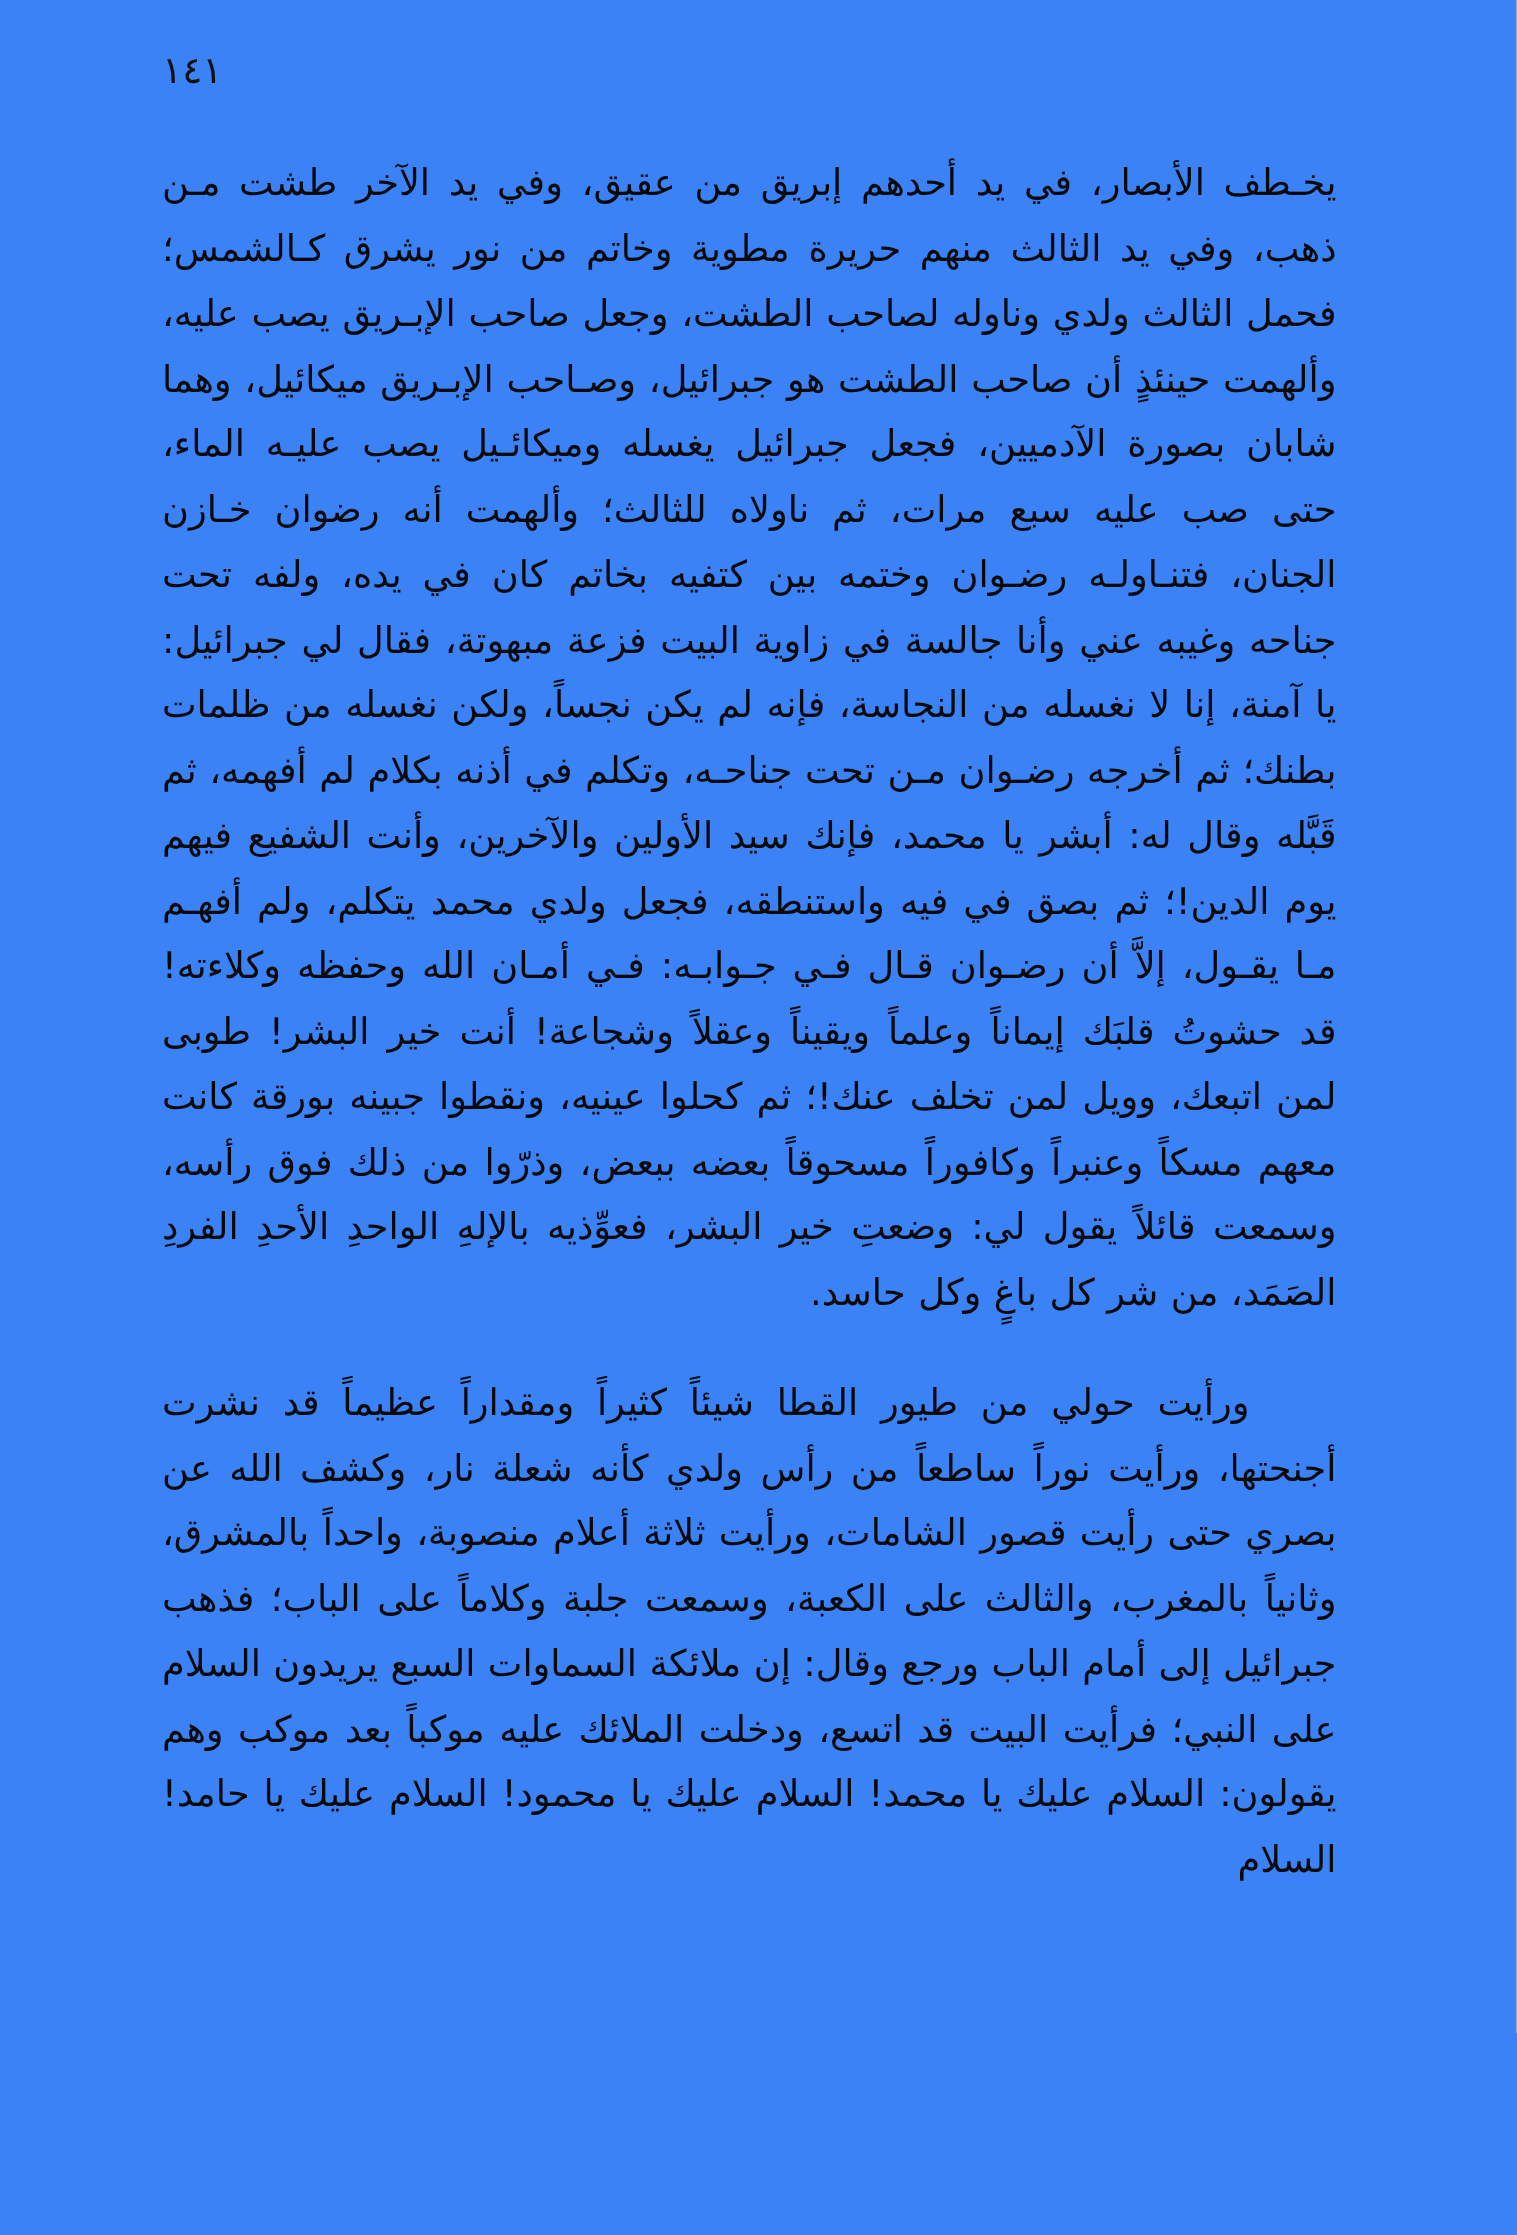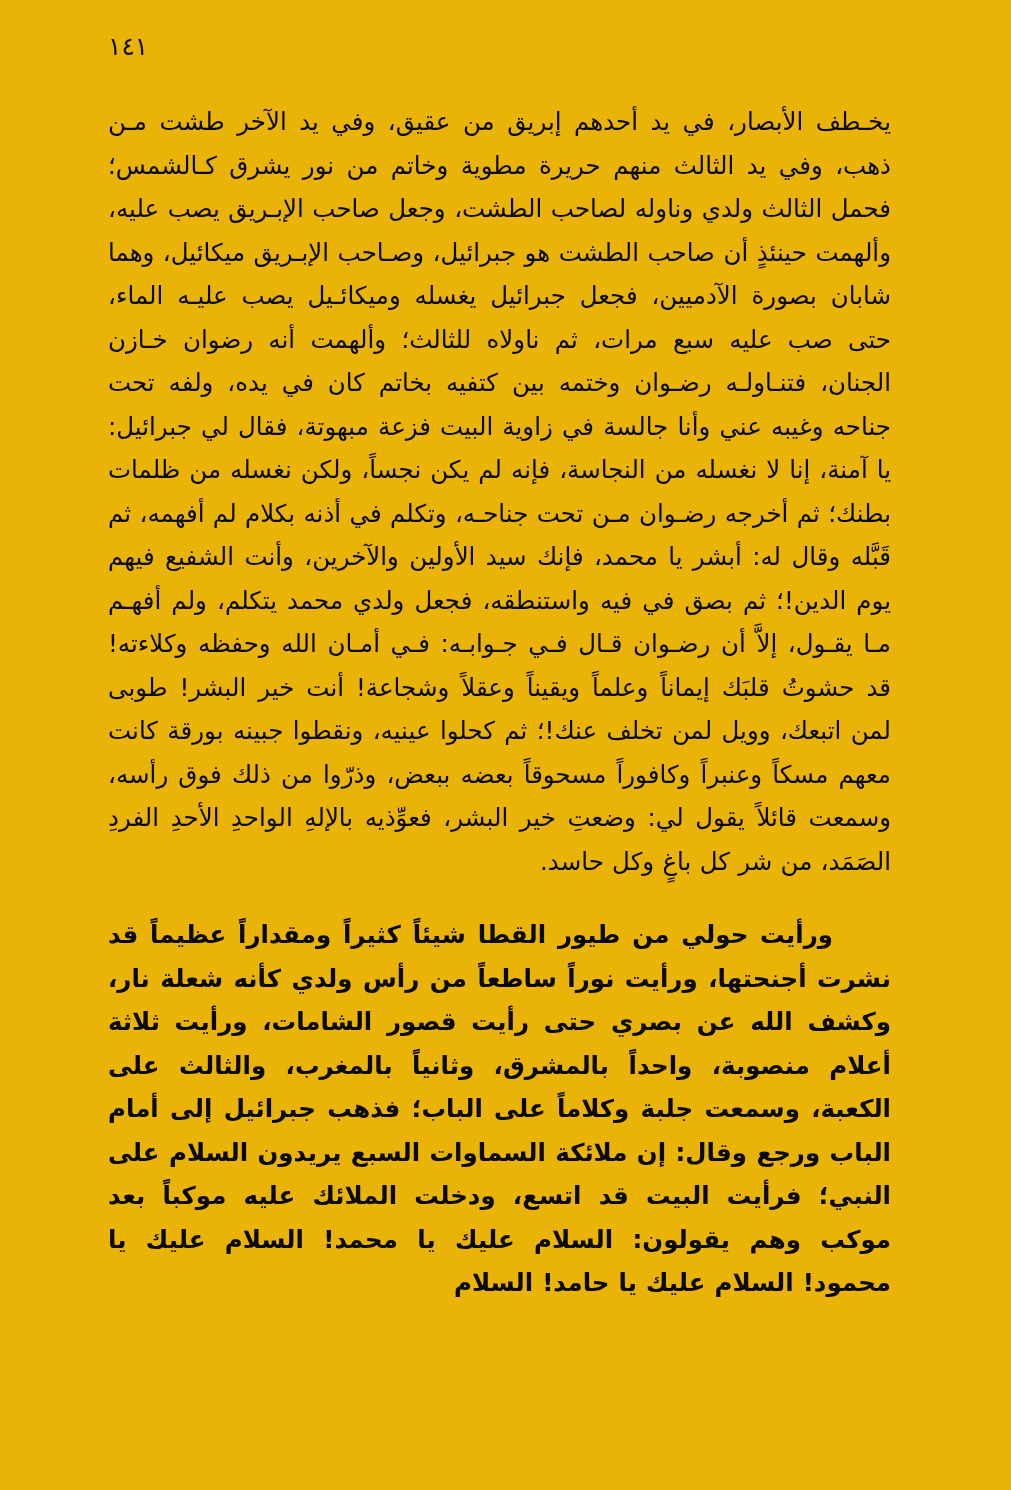--- a/index.html
+++ b/index.html
@@ -11,21 +11,21 @@
     width: 1011px;
     height: 1490px;
     position: relative;
     font-family: "DejaVu Sans", "Liberation Sans", sans-serif;
     color: #0b0b0b;
     overflow: hidden;
   }
   .page {
     position: absolute;
     inset: 0;
-    background: #eab308;
+    background: #3b82f6;
   }
   .page-number {
     position: absolute;
     top: 32px;
     left: 108px;
     font-size: 25px;
     letter-spacing: 1px;
     direction: rtl;
     font-family: "DejaVu Sans", "Liberation Sans", sans-serif;
     color: #111;
@@ -43,21 +43,20 @@
     font-size: 24.5px;
     line-height: 43.5px;
     margin: 0 0 6px 0;
     text-align: justify;
     word-spacing: 0.5px;
     color: #090909;
   }
   .para.indent {
     text-indent: 58px;
     margin-top: 30px;
-    font-weight: bold;
   }
   .para:last-child {
     margin-bottom: 0;
   }
 </style>
 </head>
 <body>
 
 <div class="page">
 

